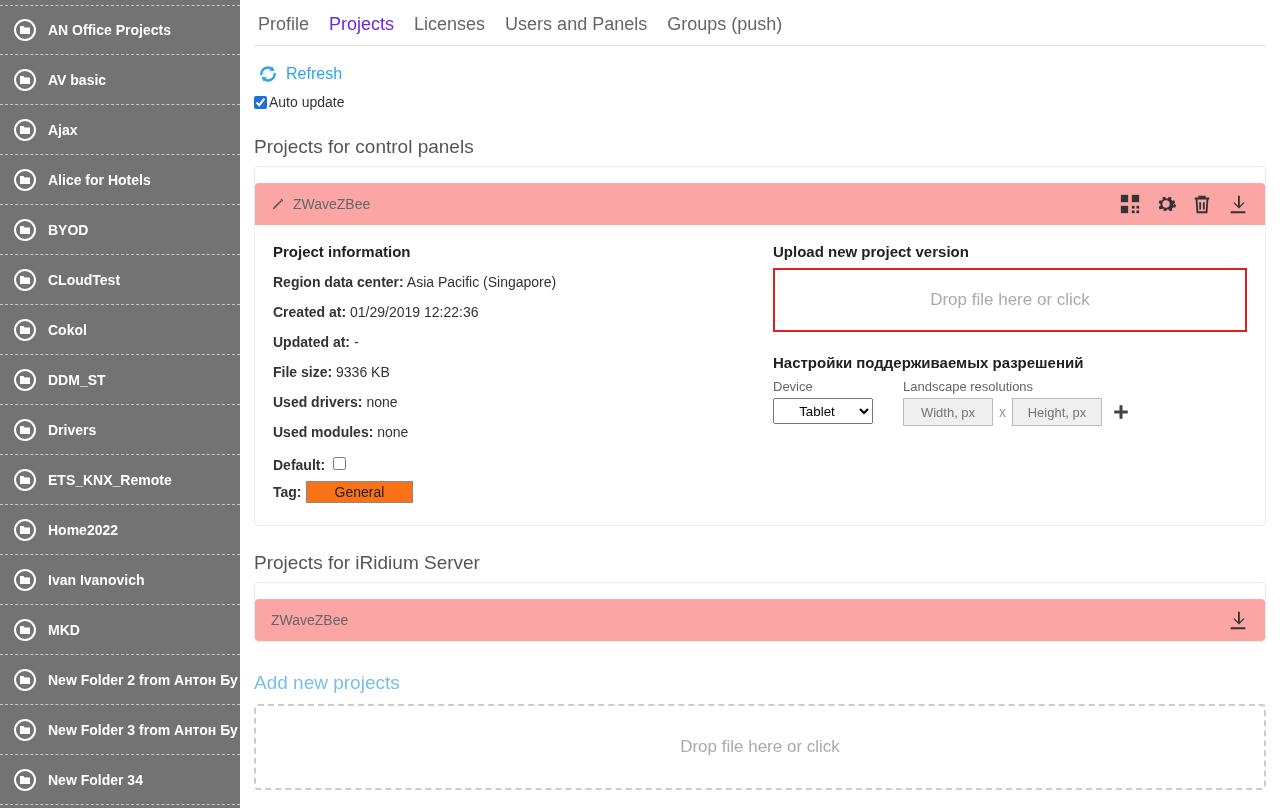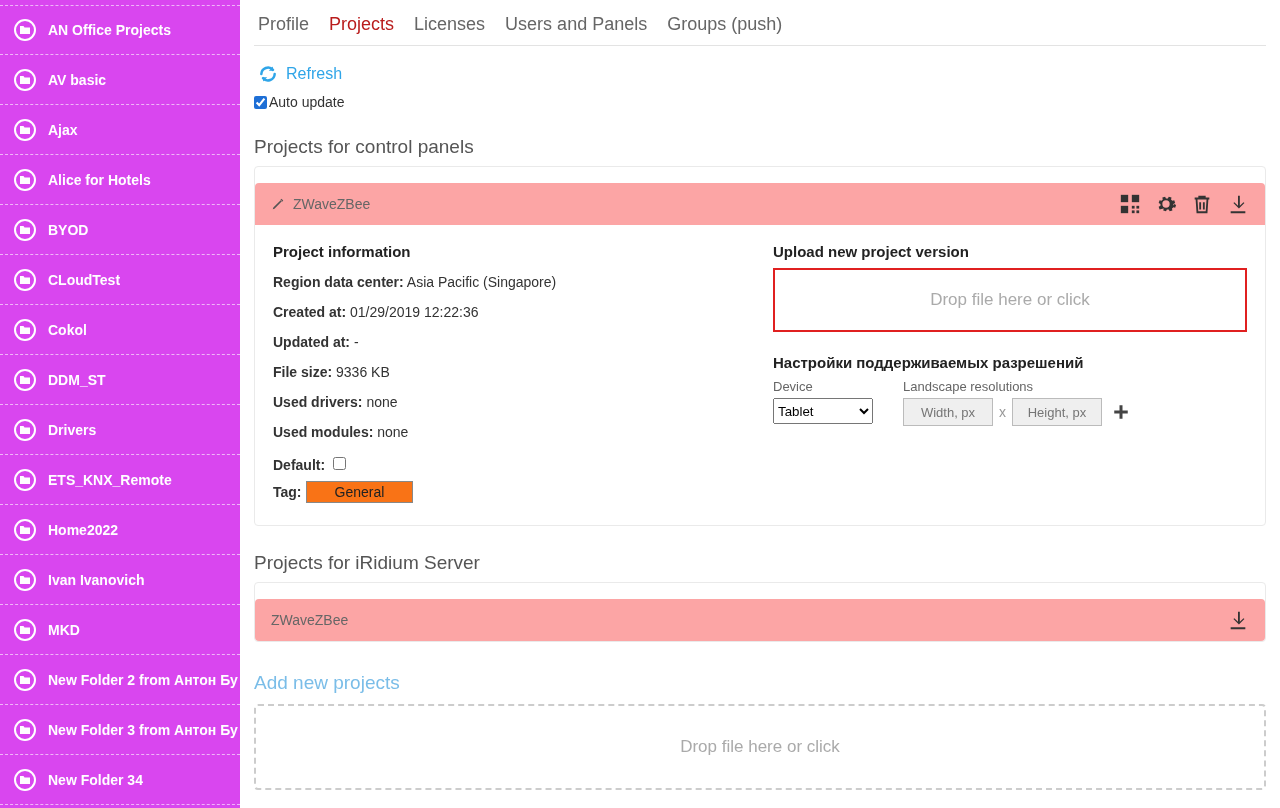--- a/index.html
+++ b/index.html
@@ -1,31 +1,31 @@
 <!DOCTYPE html>
 <html><head>
 <meta charset="utf-8">
 <style>
   * { box-sizing: border-box; }
   html, body { margin: 0; padding: 0; font-family: "Segoe UI", Arial, sans-serif; font-size: 14px; color: #333; }
   body { display: flex; width: 1280px; height: 808px; overflow: hidden; background: #fff; }
 
   
-  .sidebar { width: 240px; flex-shrink: 0; background: #d946ef; height: 100%; overflow-y: auto; }
+  .sidebar { width: 240px; flex-shrink: 0; background: #737373; height: 100%; overflow-y: auto; }
   .sidebar-item { display: flex; align-items: center; height: 50px; padding: 0 14px; color: #fff; font-weight: 600; cursor: pointer; border-bottom: 1px dashed rgba(255,255,255,0.6); white-space: nowrap; overflow: hidden; }
   .sidebar-item.first { border-top: 1px dashed rgba(255,255,255,0.6); margin-top: 5px; }
   .folder-icon { width: 22px; height: 22px; border: 2px solid #fff; border-radius: 50%; display: inline-flex; align-items: center; justify-content: center; margin-right: 12px; flex-shrink: 0; }
   .folder-icon svg { width: 12px; height: 10px; }
 
   
   .main { flex: 1; padding: 0 14px 10px 14px; overflow-y: auto; }
 
   .tabs { display: flex; gap: 20px; padding: 14px 4px 10px 4px; border-bottom: 1px solid #e3e3e3; }
   .tab { color: #666; cursor: pointer; font-size: 18px; }
-  .tab.active { color: #b91c1c; }
+  .tab.active { color: #6d28d9; }
 
   .refresh-row { display: flex; align-items: center; margin: 18px 4px 10px 4px; color: #2fa5e8; cursor: pointer; }
   .refresh-row .icon { display: inline-flex; margin-right: 8px; }
   .refresh-row span { font-size: 16px; }
 
   .auto-update { display: flex; align-items: center; margin: 0 0 10px 0; font-size: 14px; color: #333; }
   .auto-update input { margin: 0 2px 0 0; accent-color: #1e6fd6; }
 
   .section-title { font-size: 19px; color: #555; margin: 26px 0 8px 0; }
 
@@ -48,21 +48,21 @@
   .default-line { margin: 8px 0; }
   .default-line input { margin-left: 4px; }
 
   .tag-line { display: flex; align-items: center; gap: 4px; margin-top: 8px; }
   .tag-btn { border: 1px solid #888; background: #f97316; padding: 2px 28px; font-size: 14px; cursor: pointer; color: #222; }
 
   .dropzone { border: 2px solid #e02020; height: 64px; display: flex; align-items: center; justify-content: center; color: #aaa; font-size: 17px; cursor: pointer; margin-bottom: 22px; }
 
   .res-controls { display: flex; align-items: flex-start; gap: 30px; margin-top: 2px; }
   .res-device label, .res-landscape label { display: block; font-size: 13px; color: #666; margin-bottom: 4px; }
-  .res-device select { width: 100px; height: 26px; }
+  .res-device select { width: 100px; height: 26px; text-align: center; }
   .res-inputs { display: flex; align-items: center; gap: 6px; }
   .res-inputs input { width: 90px; height: 28px; text-align: center; border: 1px solid #bbb; background: #efefef; font-size: 13px; color: #666; }
   .res-inputs .x { color: #999; }
   .res-inputs .plus { width: 18px; height: 18px; cursor: pointer; color: #444; margin-left: 4px; }
 
   .add-title { font-size: 19px; color: #7abde8; margin: 30px 0 10px 0; }
 
   .big-drop { border: 2px dashed #ccc; border-radius: 4px; height: 86px; display: flex; align-items: center; justify-content: center; color: #aaa; font-size: 17px; cursor: pointer; }
 
 </style>

